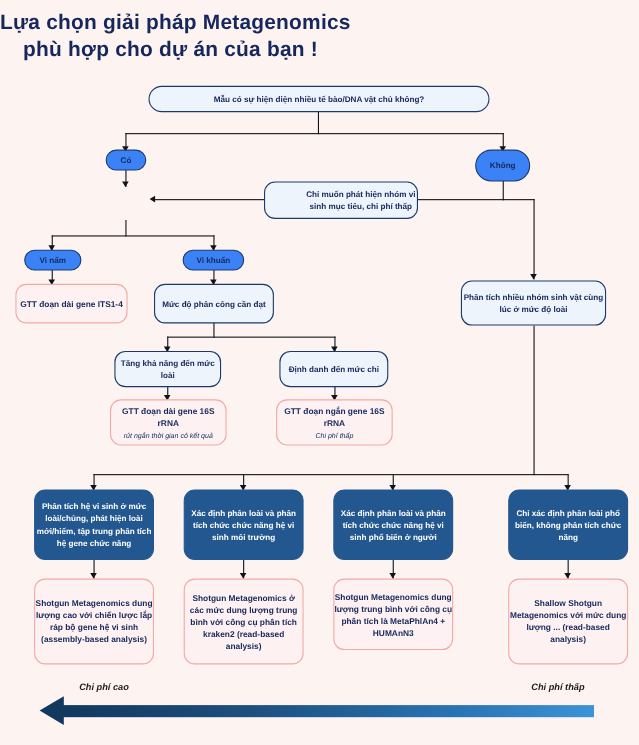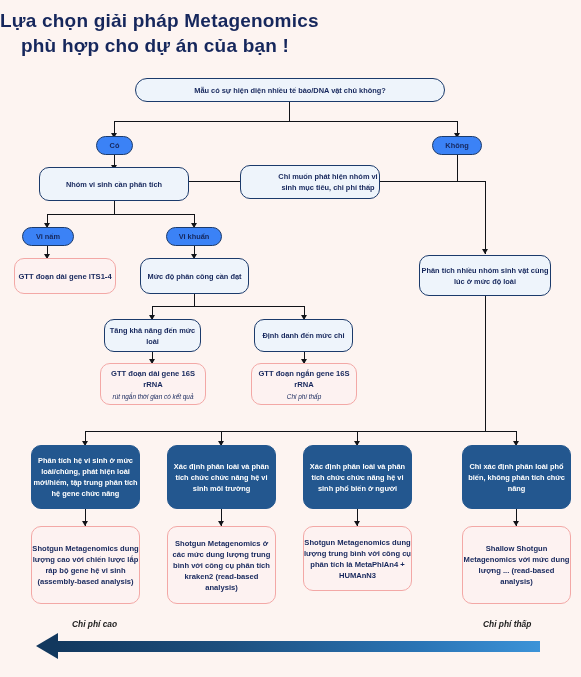--- a/index.html
+++ b/index.html
@@ -180,27 +180,24 @@
   <div class="arrow" style="left:513px;top:521px;"></div>
 
   <div class="node n-light" style="left:135px;top:78px;width:310px;height:24px;border-radius:12px;">
     <span>Mẫu có sự hiện diện nhiều tế bào/DNA vật chủ không?</span>
   </div>
 
   <div class="node n-pill" style="left:96px;top:136px;width:37px;height:19px;">
     <span>Có</span>
   </div>
 
-  <div class="node n-pill" style="left:432px;top:136px;width:50px;height:19px;">
+  <div class="node n-pill" style="left:432px;top:136px;width:50px;height:29px;">
     <span>Không</span>
   </div>
 
-  <div class="node n-light" style="left:39px;top:167px;width:150px;height:34px;">
-    <span>Nhóm vi sinh cần phân tích</span>
-  </div>
 
   <div class="node n-light" style="left:240px;top:165px;width:140px;height:34px;padding-left:36px;">
     <span>Chỉ muốn phát hiện nhóm vi sinh mục tiêu, chi phí thấp</span>
   </div>
 
   <div class="node n-pill" style="left:22px;top:227px;width:52px;height:19px;">
     <span>Vi nấm</span>
   </div>
 
   <div class="node n-pill" style="left:166px;top:227px;width:56px;height:19px;">

